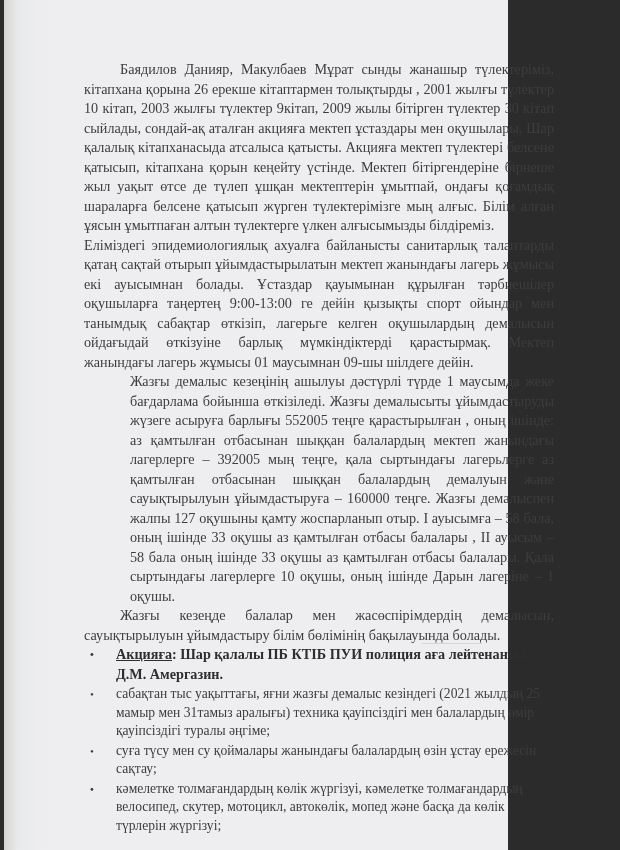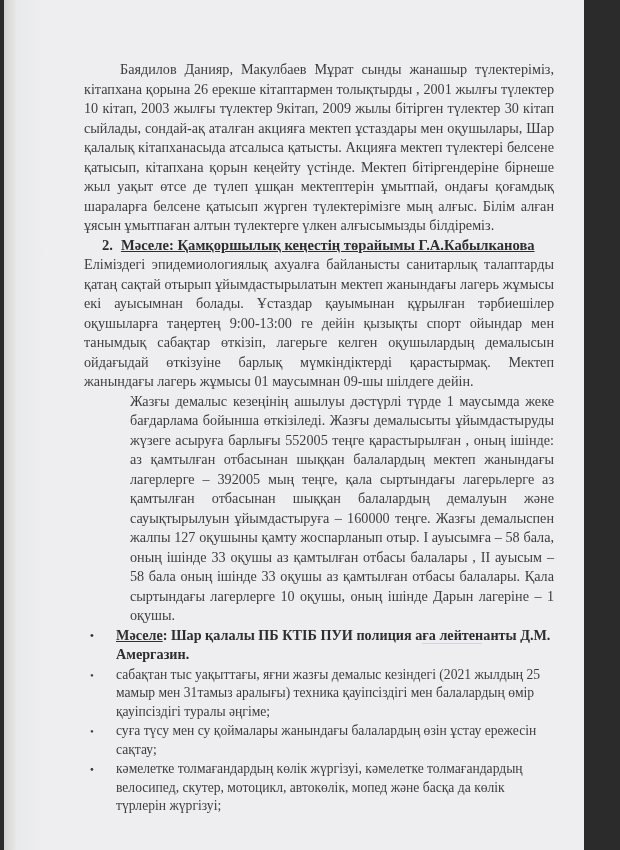--- a/index.html
+++ b/index.html
@@ -10,21 +10,21 @@
       width: 620px;
       height: 850px;
       overflow: hidden;
       background: #2b2b2b;
       position: relative;
     }
     .page {
       position: absolute;
       left: 4px;
       top: 0;
-      width: 580px;
+      width: 504px;
       height: 850px;
       background: linear-gradient(90deg, #e4e5e7 0px, #e9eaec 14px, #eeeef0 40px, #eeeef0 100%);
       font-family: "Liberation Serif", "DejaVu Serif", serif;
       color: #3d3d3f;
       font-size: 14.2px;
       line-height: 19.5px;
     }
     .page-edge {
       position: absolute;
       left: 0;
@@ -103,30 +103,30 @@
 </head>
 <body>
 
 <div class="page">
   <div class="page-edge"></div>
 
   <div class="content">
 
     <p class="indent">Баядилов Данияр, Макулбаев Мұрат сынды жанашыр түлектеріміз, кітапхана қорына 26 ерекше кітаптармен толықтырды , 2001 жылғы түлектер 10 кітап, 2003 жылғы түлектер 9кітап, 2009 жылы бітірген түлектер 30 кітап сыйлады, сондай-ақ аталған акцияға мектеп ұстаздары мен оқушылары, Шар қалалық кітапханасыда  атсалыса қатысты. Акцияға мектеп түлектері белсене қатысып, кітапхана қорын  кеңейту үстінде. Мектеп бітіргендеріне бірнеше жыл  уақыт өтсе де түлеп ұшқан мектептерін ұмытпай, ондағы қоғамдық шараларға белсене қатысып жүрген түлектерімізге мың алғыс. Білім алған ұясын ұмытпаған алтын түлектерге үлкен алғысымызды білдіреміз.</p>
 
-    <p class="heading"><span class="num">2.</span><span class="ul">Мәселе: Қамқоршылық  кеңестің төрайымы  Г.А.Кабылканова</span></p>
 
     <p>Еліміздегі эпидемиологиялық ахуалға байланысты санитарлық талаптарды қатаң сақтай отырып ұйымдастырылатын мектеп жанындағы лагерь жұмысы екі ауысымнан болады. Ұстаздар қауымынан құрылған тәрбиешілер оқушыларға таңертең 9:00-13:00 ге дейін қызықты спорт ойындар мен танымдық сабақтар өткізіп, лагерьге келген оқушылардың демалысын ойдағыдай өткізуіне барлық мүмкіндіктерді қарастырмақ. Мектеп жанындағы лагерь жұмысы 01 маусымнан 09-шы шілдеге дейін.</p>
 
     <p class="lead-space">Жазғы  демалыс кезеңінің ашылуы дәстүрлі түрде 1 маусымда жеке бағдарлама бойынша өткізіледі. Жазғы демалысыты ұйымдастыруды жүзеге асыруға барлығы  552005 теңге қарастырылған , оның ішінде: аз қамтылған отбасынан шыққан балалардың мектеп жанындағы лагерлерге – 392005 мың теңге, қала сыртындағы лагерьлерге аз қамтылған отбасынан шыққан балалардың демалуын және сауықтырылуын ұйымдастыруға – 160000 теңге. Жазғы демалыспен жалпы 127 оқушыны қамту жоспарланып отыр. І ауысымға – 58  бала, оның ішінде  33 оқушы аз қамтылған отбасы балалары , ІІ ауысым – 58  бала оның ішінде 33 оқушы аз қамтылған отбасы балалары. Қала сыртындағы лагерлерге 10 оқушы, оның ішінде  Дарын лагеріне – 1  оқушы.</p>
 
+    <p class="indent">Жазғы кезеңде балалар мен жасөспірімдердің демалысын, сауықтырылуын ұйымдастыру білім бөлімінің бақылауында болады.</p>
 
     <ul class="bullets">
       <li class="bullet-heading">
-        <span class="bullet">•</span><span class="ul">Мәселе</span><span>: Шар қалалы ПБ КТІБ ПУИ полиция аға лейтенанты Д.М. Амергазин.</span>
+        <span class="bullet">•</span><span class="ul">Акцияға</span><span>: Шар қалалы ПБ КТІБ ПУИ полиция аға лейтенанты Д.М. Амергазин.</span>
       </li>
     </ul>
     <ul class="bullets small-list">
       <li>
         <span class="bullet">•</span><span> сабақтан тыс уақыттағы, яғни жазғы демалыс кезіндегі (2021 жылдың 25 мамыр мен 31тамыз аралығы)   техника қауіпсіздігі мен балалардың өмір қауіпсіздігі туралы әңгіме;</span>
       </li>
       <li>
         <span class="bullet">•</span><span>суға түсу мен су қоймалары жанындағы балалардың өзін ұстау ережесін сақтау;</span>
       </li>
       <li>

